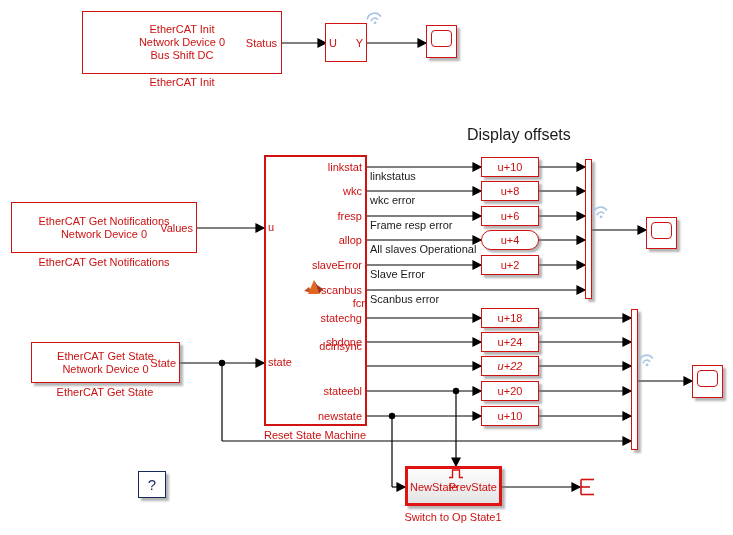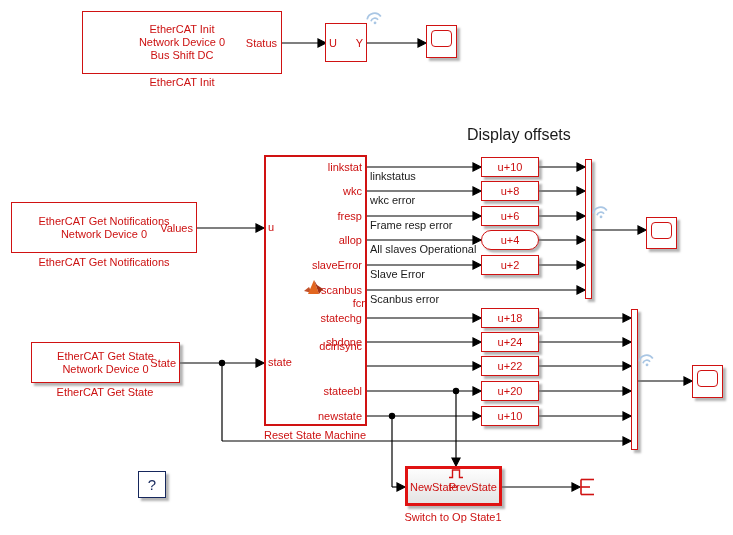--- a/index.html
+++ b/index.html
@@ -248,21 +248,21 @@
   <div class="bias shadow" style="left:481px;top:255px;">
       <span>u+2</span>
     </div>
 
   <div class="bias shadow" style="left:481px;top:308px;">
       <span>u+18</span>
     </div>
   <div class="bias shadow" style="left:481px;top:332px;">
       <span>u+24</span>
     </div>
-  <div class="bias shadow" style="left:481px;top:356px;">
+  <div class="bias shadow" style="left:481px;top:356px;font-style:italic;">
       <span>u+22</span>
     </div>
   <div class="bias shadow" style="left:481px;top:381px;">
       <span>u+20</span>
     </div>
   <div class="bias shadow" style="left:481px;top:406px;">
       <span>u+10</span>
     </div>
 
   <div class="mux shadow" style="left:585px;top:159px;height:140px;"></div>

